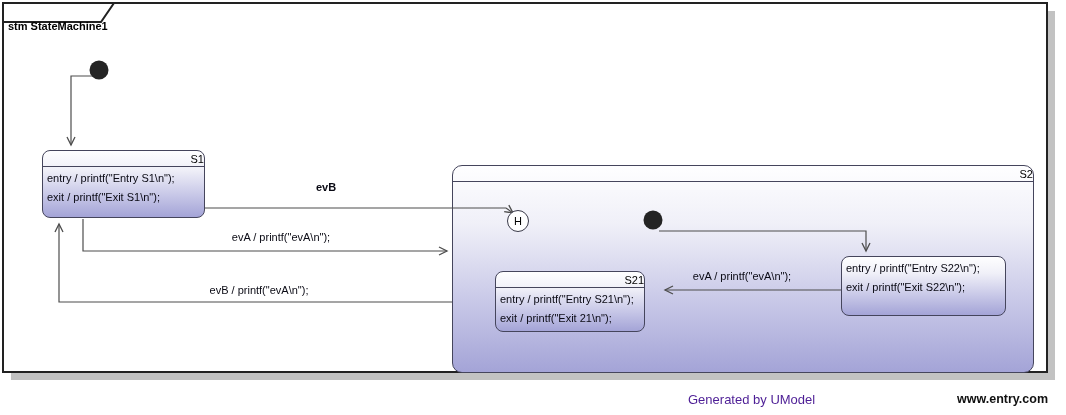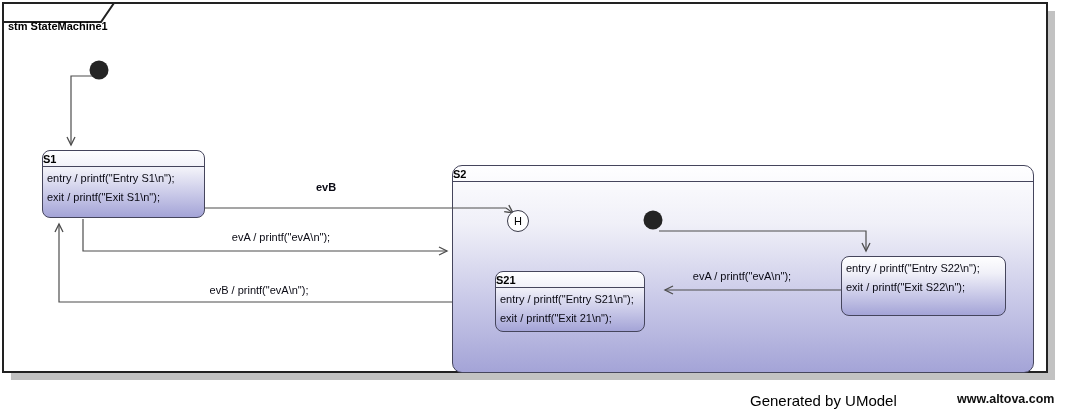--- a/index.html
+++ b/index.html
@@ -24,21 +24,21 @@
   
   .state {
     position:absolute;
     border:1px solid var(--state-border,#45455c);
     border-radius:8px;
     background:linear-gradient(180deg, #fefeff 0%, #f0f0f8 28%, #c9c9e8 65%, #a4a4d7 100%);
     overflow:hidden;
     z-index:2;
   }
   .state .state-title {
-    font-size:11px; font-weight:bold; text-align:left; color:#000;
+    font-size:11px; font-weight:normal; text-align:right; color:#000;
     padding:2px 0 1px 0;
     border-bottom:1px solid var(--state-border,#45455c);
     white-space:nowrap;
   }
   .state .state-body { padding:2px 0 0 4px; }
   .state .action-line {
     font-size:11px; line-height:19px; color:#0a0a14; white-space:nowrap;
   }
   .state-s1  { left:42px;  top:150px; width:163px; height:68px; }
   .state-s2  { left:452px; top:165px; width:582px; height:208px; z-index:1; border-radius:10px; }
@@ -57,21 +57,21 @@
   .t-label {
     position:absolute; z-index:4; font-size:11px; color:#0a0a14;
     text-align:center; white-space:nowrap;
   }
   .lbl-evb  { left:276px; top:181px; width:100px;font-weight:bold; }
   .lbl-eva1 { left:181px; top:231px; width:200px; }
   .lbl-evb2 { left:159px; top:284px; width:200px; }
   .lbl-eva2 { left:642px; top:270px; width:200px; }
   
   .footer-generated {
-    position:absolute; left:750px; top:392px; font-size:15px; color:#000000; z-index:5;
+    position:absolute; left:688px; top:392px; font-size:13px; color:#4c1d95; z-index:5;
   }
   .footer-site {
     position:absolute; left:957px; top:392px; font-size:12.5px; font-weight:bold; color:#101010;
     text-decoration:none; z-index:5;
   }
 </style>
 </head>
 <body>
 
 <div class="frame"></div>
@@ -135,13 +135,13 @@
 <div class="history">
   <span>H</span>
 </div>
 
 <div class="t-label lbl-evb">evB</div>
 <div class="t-label lbl-eva1">evA / printf("evA\n");</div>
 <div class="t-label lbl-evb2">evB / printf("evA\n");</div>
 <div class="t-label lbl-eva2">evA / printf("evA\n");</div>
 
 <div class="footer-generated">Generated by UModel</div>
-<a class="footer-site" href="#">www.altova.com</a>
+<a class="footer-site" href="#">www.entry.com</a>
 
 </body></html>

